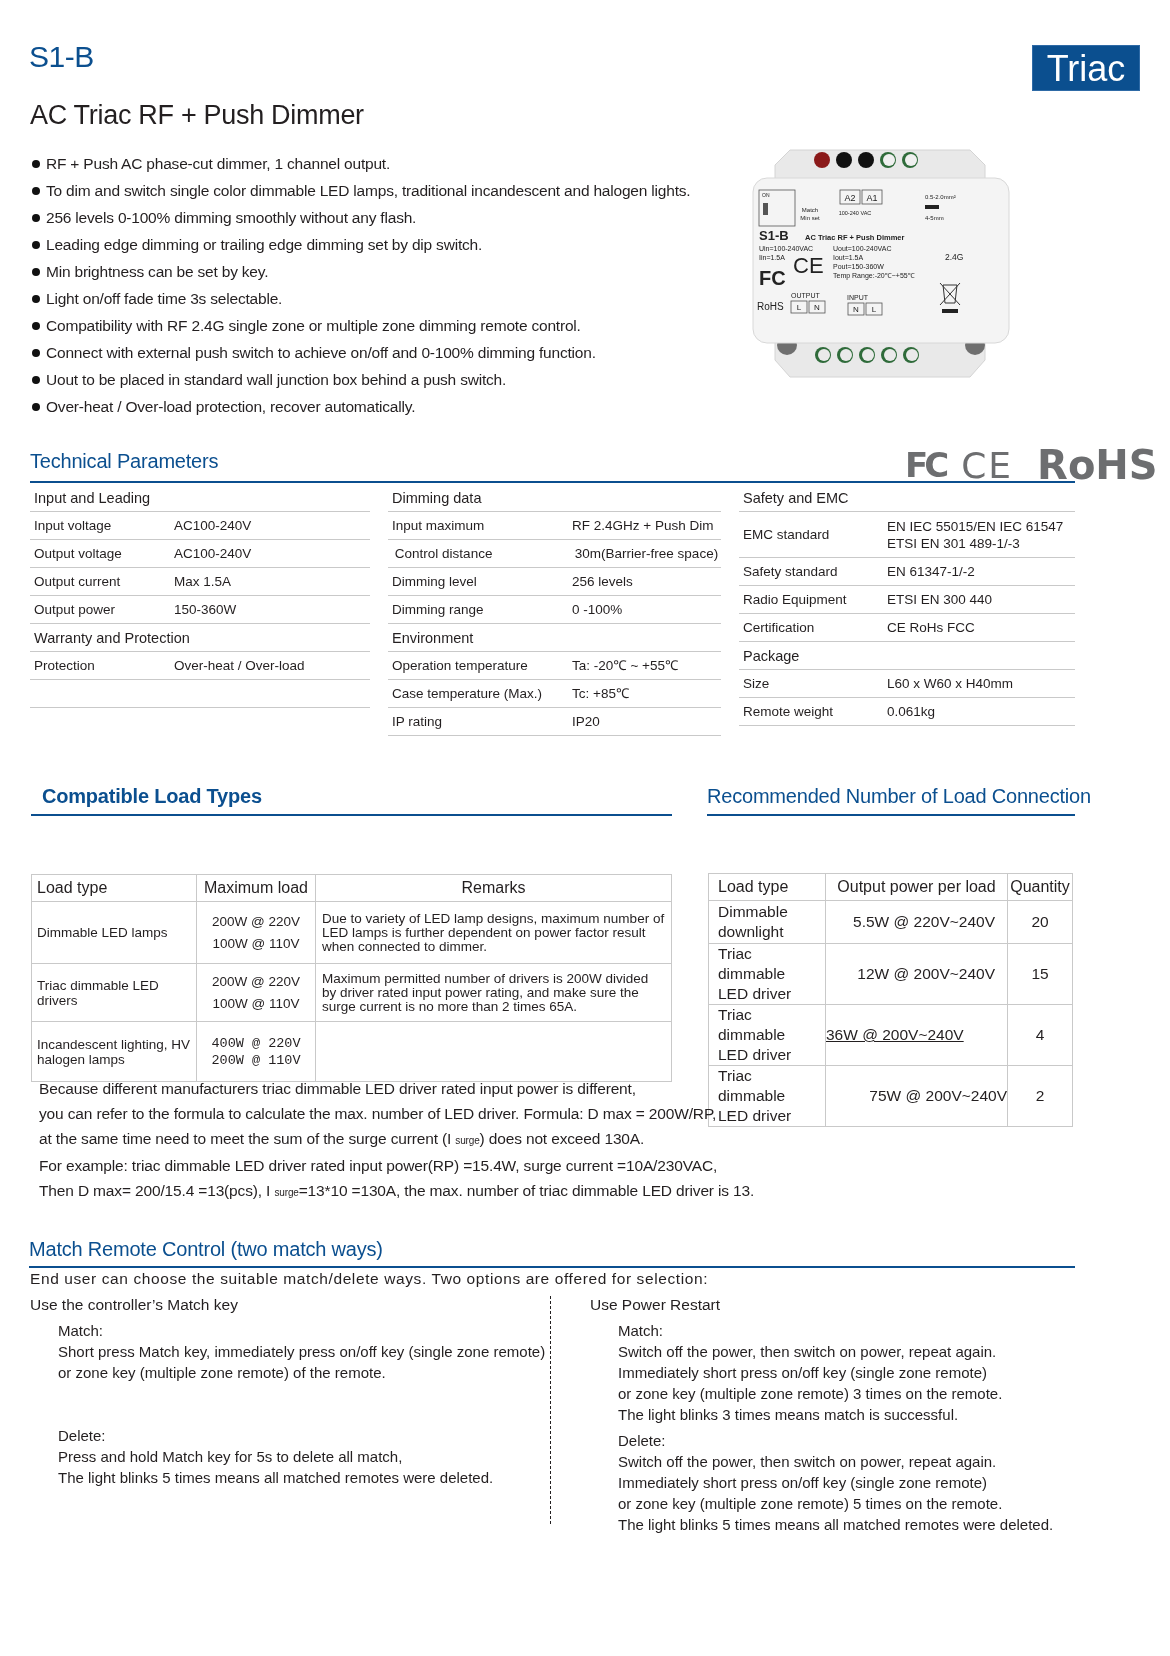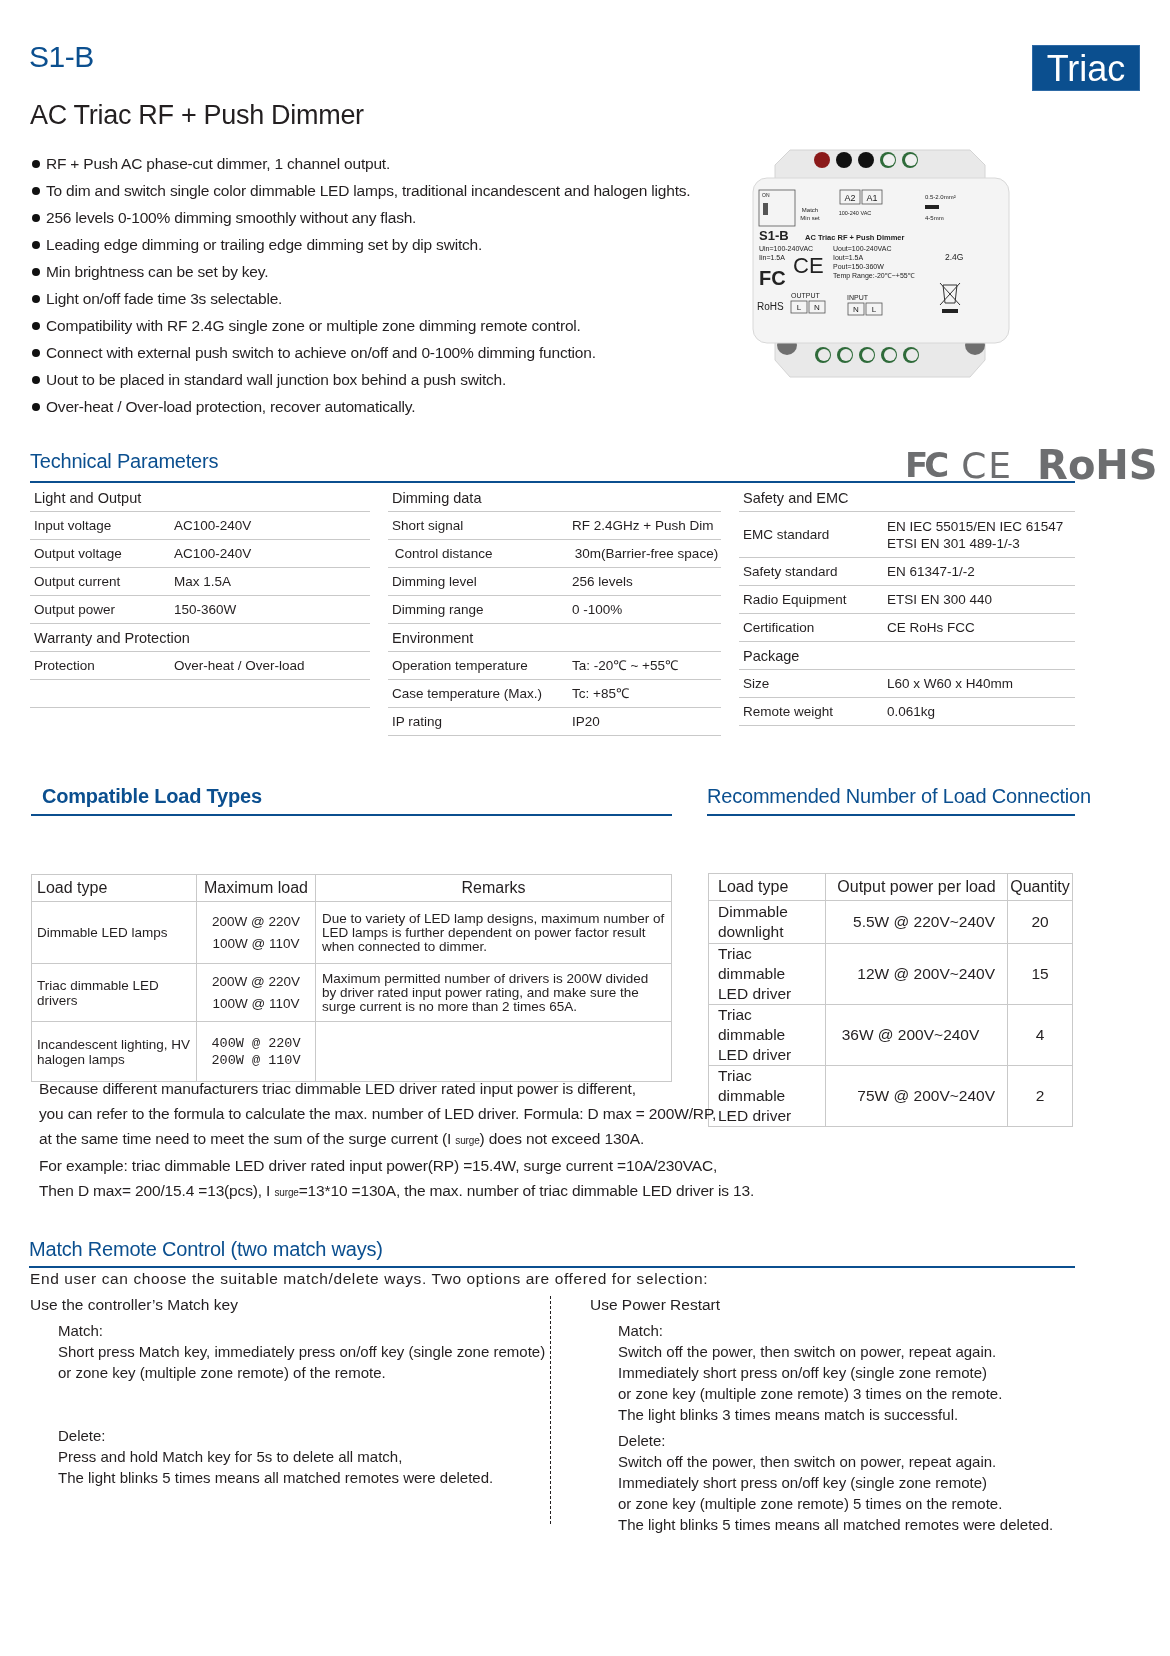--- a/index.html
+++ b/index.html
@@ -143,21 +143,21 @@
 <div class="abs cert-row">
   <span class="fc">FC</span>
   <span class="ce">CE</span>
   <span class="rohs">RoHS</span>
 </div>
 
 <div class="abs section-title" style="left:30px; top:450px;">Technical Parameters</div>
 <div class="abs section-rule" style="left:30px; top:481px; width:1045px;"></div>
 <div id="tp-container">
     <div class="tp-col" style="left: 30px; width: 340px; top: 484px;">
-      <div class="tp-row head" style="height: 28px;">Light and Output</div>
+      <div class="tp-row head" style="height: 28px;">Input and Leading</div>
       <div class="tp-row" style="height: 28px;">
         <span class="k" style="width: 140px;">Input voltage</span>
         <span class="v">AC100-240V</span>
       </div>
       <div class="tp-row" style="height: 28px;">
         <span class="k" style="width: 140px;">Output voltage</span>
         <span class="v">AC100-240V</span>
       </div>
       <div class="tp-row" style="height: 28px;">
         <span class="k" style="width: 140px;">Output current</span>
@@ -173,21 +173,21 @@
         <span class="v">Over-heat / Over-load</span>
       </div>
       <div class="tp-row" style="height: 28px;">
         <span class="k" style="width: 140px;"></span>
         <span class="v"></span>
       </div>
     </div>
     <div class="tp-col" style="left: 388px; width: 333px; top: 484px;">
       <div class="tp-row head" style="height: 28px;">Dimming data</div>
       <div class="tp-row" style="height: 28px;">
-        <span class="k" style="width: 180px;">Short signal</span>
+        <span class="k" style="width: 180px;">Input maximum</span>
         <span class="v">RF 2.4GHz + Push Dim</span>
       </div>
       <div class="tp-row" style="height: 28px; justify-content: center;">
         <span class="k" style="width: 180px;">Control distance</span>
         <span class="v">30m(Barrier-free space)</span>
       </div>
       <div class="tp-row" style="height: 28px;">
         <span class="k" style="width: 180px;">Dimming level</span>
         <span class="v">256 levels</span>
       </div>
@@ -294,26 +294,26 @@
         <td style="text-align: right; padding-right: 12px;">5.5W @ 220V~240V</td>
         <td style="text-align: center;">20</td>
       </tr>
       <tr style="height: 48px;">
         <td style="padding: 0px 9px; line-height: 20px;">Triac dimmable LED driver</td>
         <td style="text-align: right; padding-right: 12px;">12W @ 200V~240V</td>
         <td style="text-align: center;">15</td>
       </tr>
       <tr style="height: 49px;">
         <td style="padding: 0px 9px; line-height: 20px;">Triac dimmable LED driver</td>
-        <td style="text-align: center; padding-right: 12px;">36W @ 200V~240V</td>
+        <td style="text-align: left; padding-right: 12px; text-decoration: underline;">36W @ 200V~240V</td>
         <td style="text-align: center;">4</td>
       </tr>
       <tr style="height: 47px;">
         <td style="padding: 0px 9px; line-height: 20px;">Triac dimmable LED driver</td>
-        <td style="text-align: right; padding-right: 12px;">75W @ 200V~240V</td>
+        <td style="text-align: right; ">75W @ 200V~240V</td>
         <td style="text-align: center;">2</td>
       </tr>
     </tbody>
 </table>
 
 <div class="abs formula" style="top:1076px;">
   <p>Because different manufacturers triac dimmable LED driver rated input power is different,</p>
   <p>you can refer to the formula to calculate the max. number of LED driver. Formula: D max = 200W/RP,</p>
   <p><span>at the same time need to meet the sum of the surge current (I </span><span class="sub">surge</span><span>) does not exceed 130A.</span></p>
   <p>For example: triac dimmable LED driver rated input power(RP) =15.4W, surge current =10A/230VAC,</p>

